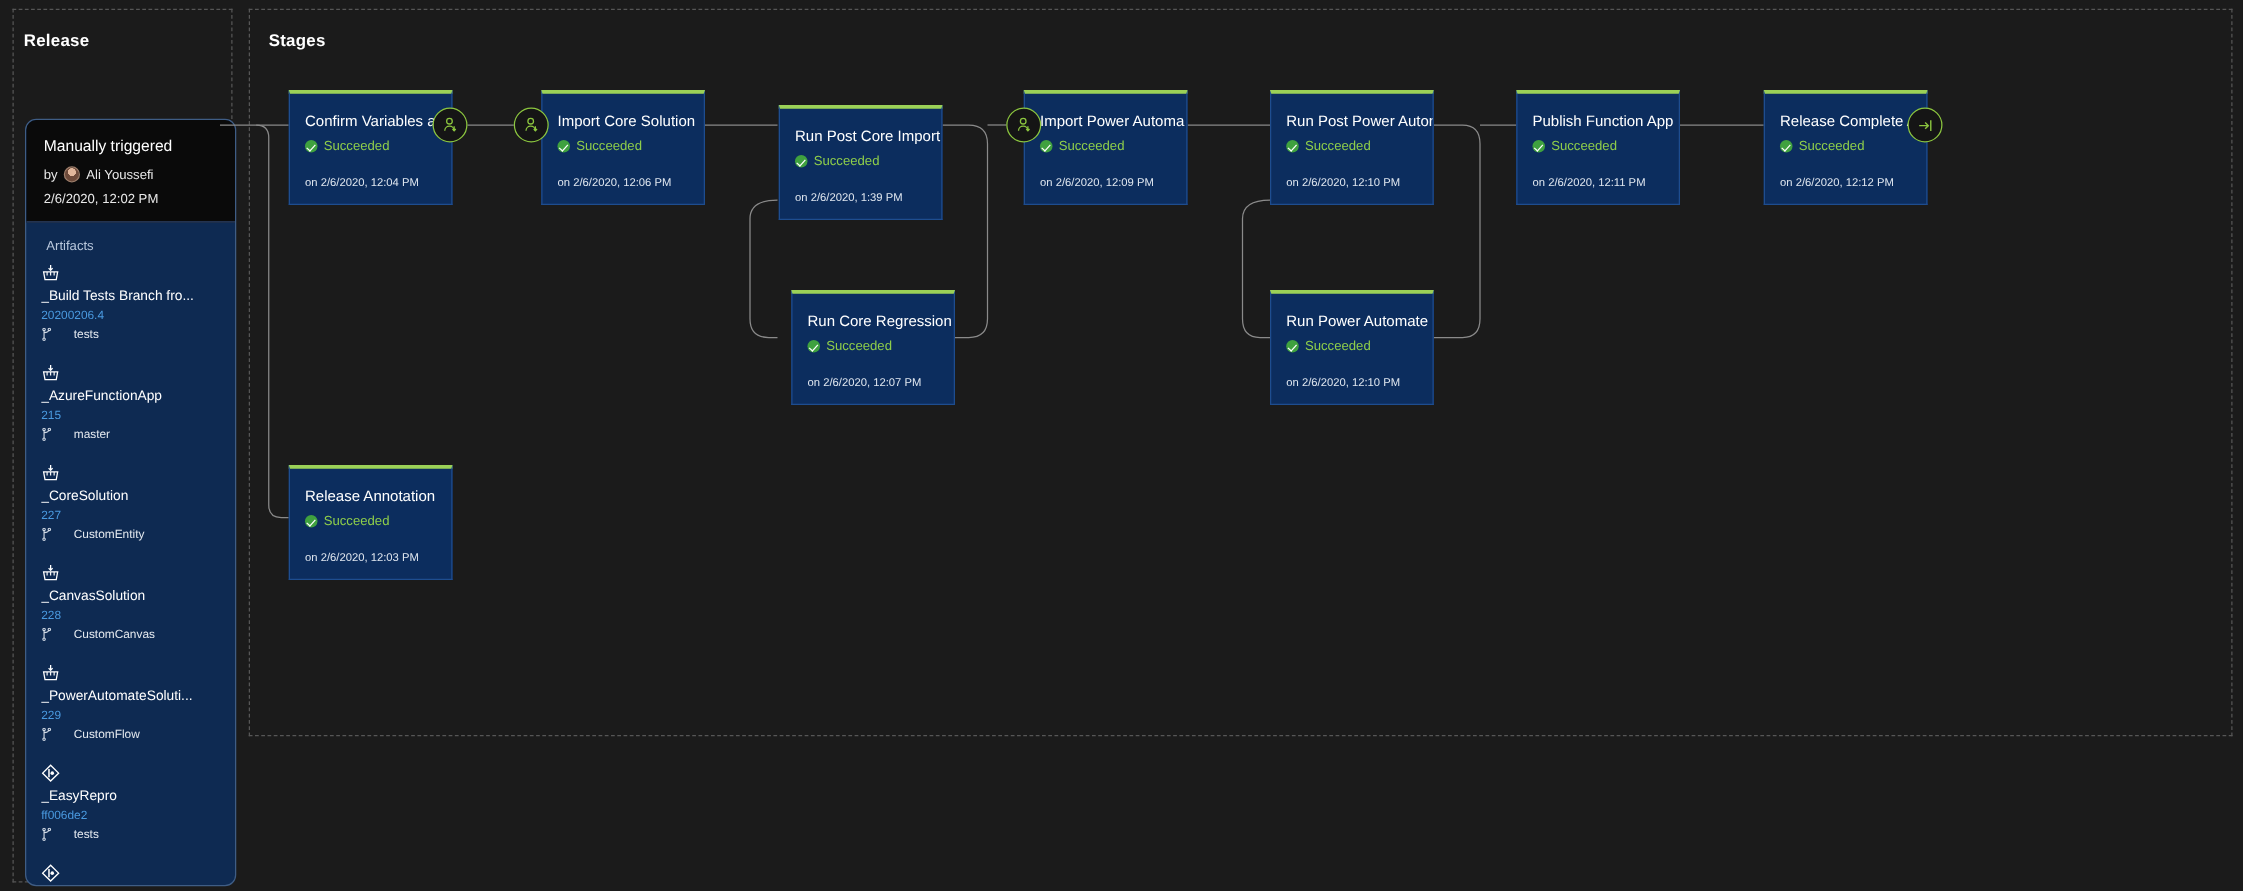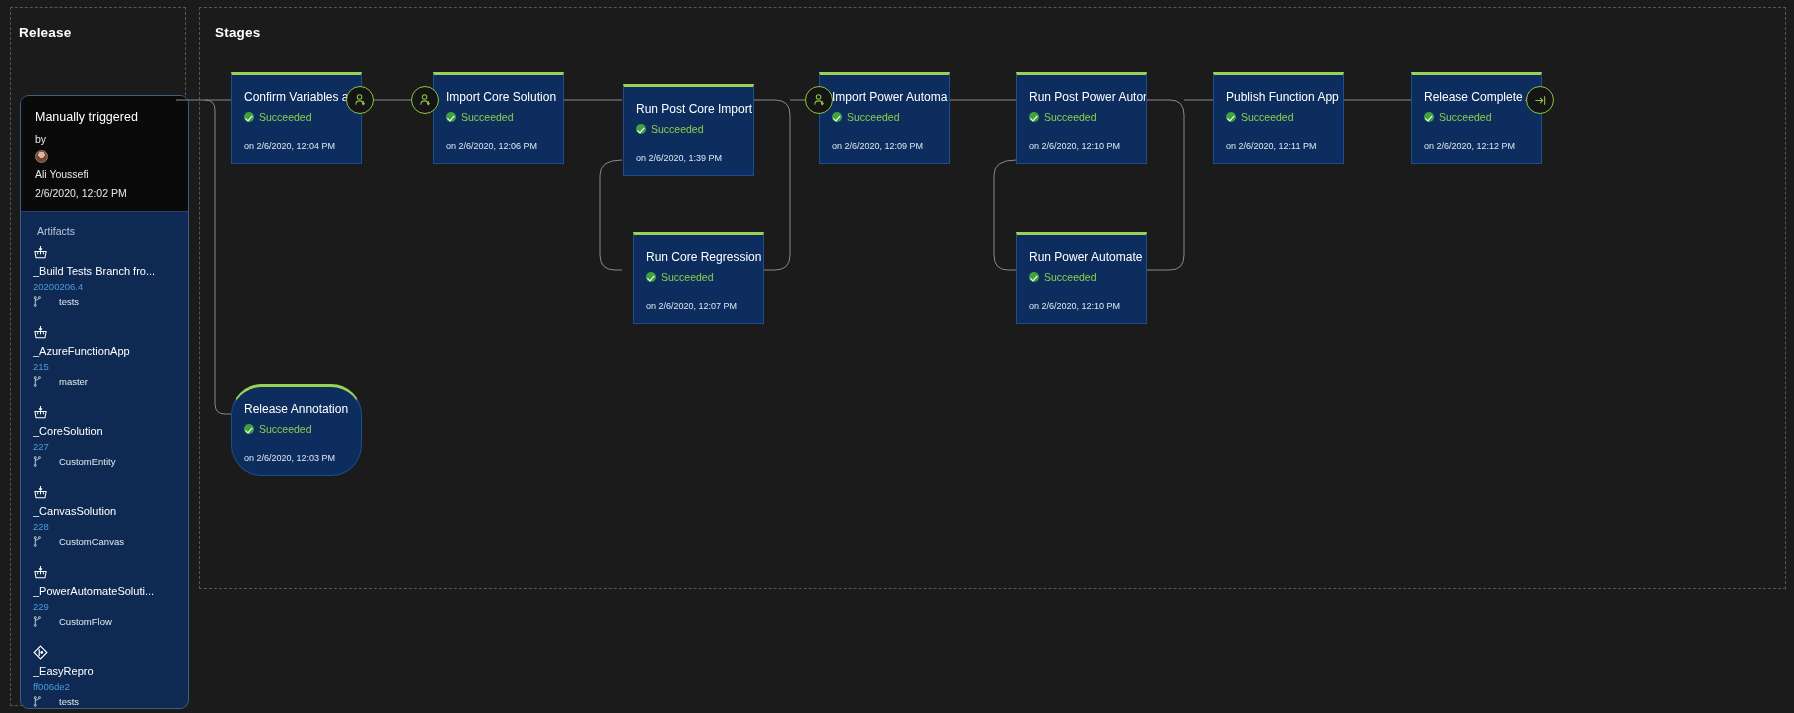--- a/index.html
+++ b/index.html
@@ -60,25 +60,24 @@
   .release-head .trigger {
     color: #ffffff;
     font-size: 12.5px;
     margin-bottom: 9px;
     white-space: nowrap;
   }
   .release-head .byline {
     color: #e9e9e9;
     font-size: 10.5px;
     display: flex;
-    align-items: flex-start;
+    align-items: flex-end;
     gap: 5px;
     margin-bottom: 7px;
     white-space: nowrap;
-    flex-direction: column;
   }
   .avatar {
     width: 13px; height: 13px;
     border-radius: 50%;
     background: radial-gradient(circle at 50% 34%, #e0b69b 0 34%, #6d4a3a 36% 100%);
     border: 1px solid #9c7d6a;
     flex: none;
   }
   .release-head .stamp {
     color: #e9e9e9;
@@ -420,21 +419,21 @@
         <div class="when">on 2/6/2020, 12:07 PM</div>
       </div>
       <div class="stage" style="left: 1016px; top: 232px;">
         <div class="title">Run Power Automate</div>
         <div class="status">
           <span class="check"></span>
           <span>Succeeded</span>
         </div>
         <div class="when">on 2/6/2020, 12:10 PM</div>
       </div>
-      <div class="stage" style="left: 231px; top: 384px; border-radius: 31px;">
+      <div class="stage" style="left: 231px; top: 372px;">
         <div class="title">Release Annotation</div>
         <div class="status">
           <span class="check"></span>
           <span>Succeeded</span>
         </div>
         <div class="when">on 2/6/2020, 12:03 PM</div>
       </div>
     </div>
 
   <div class="gate" style="left:346px; top:86px;">

